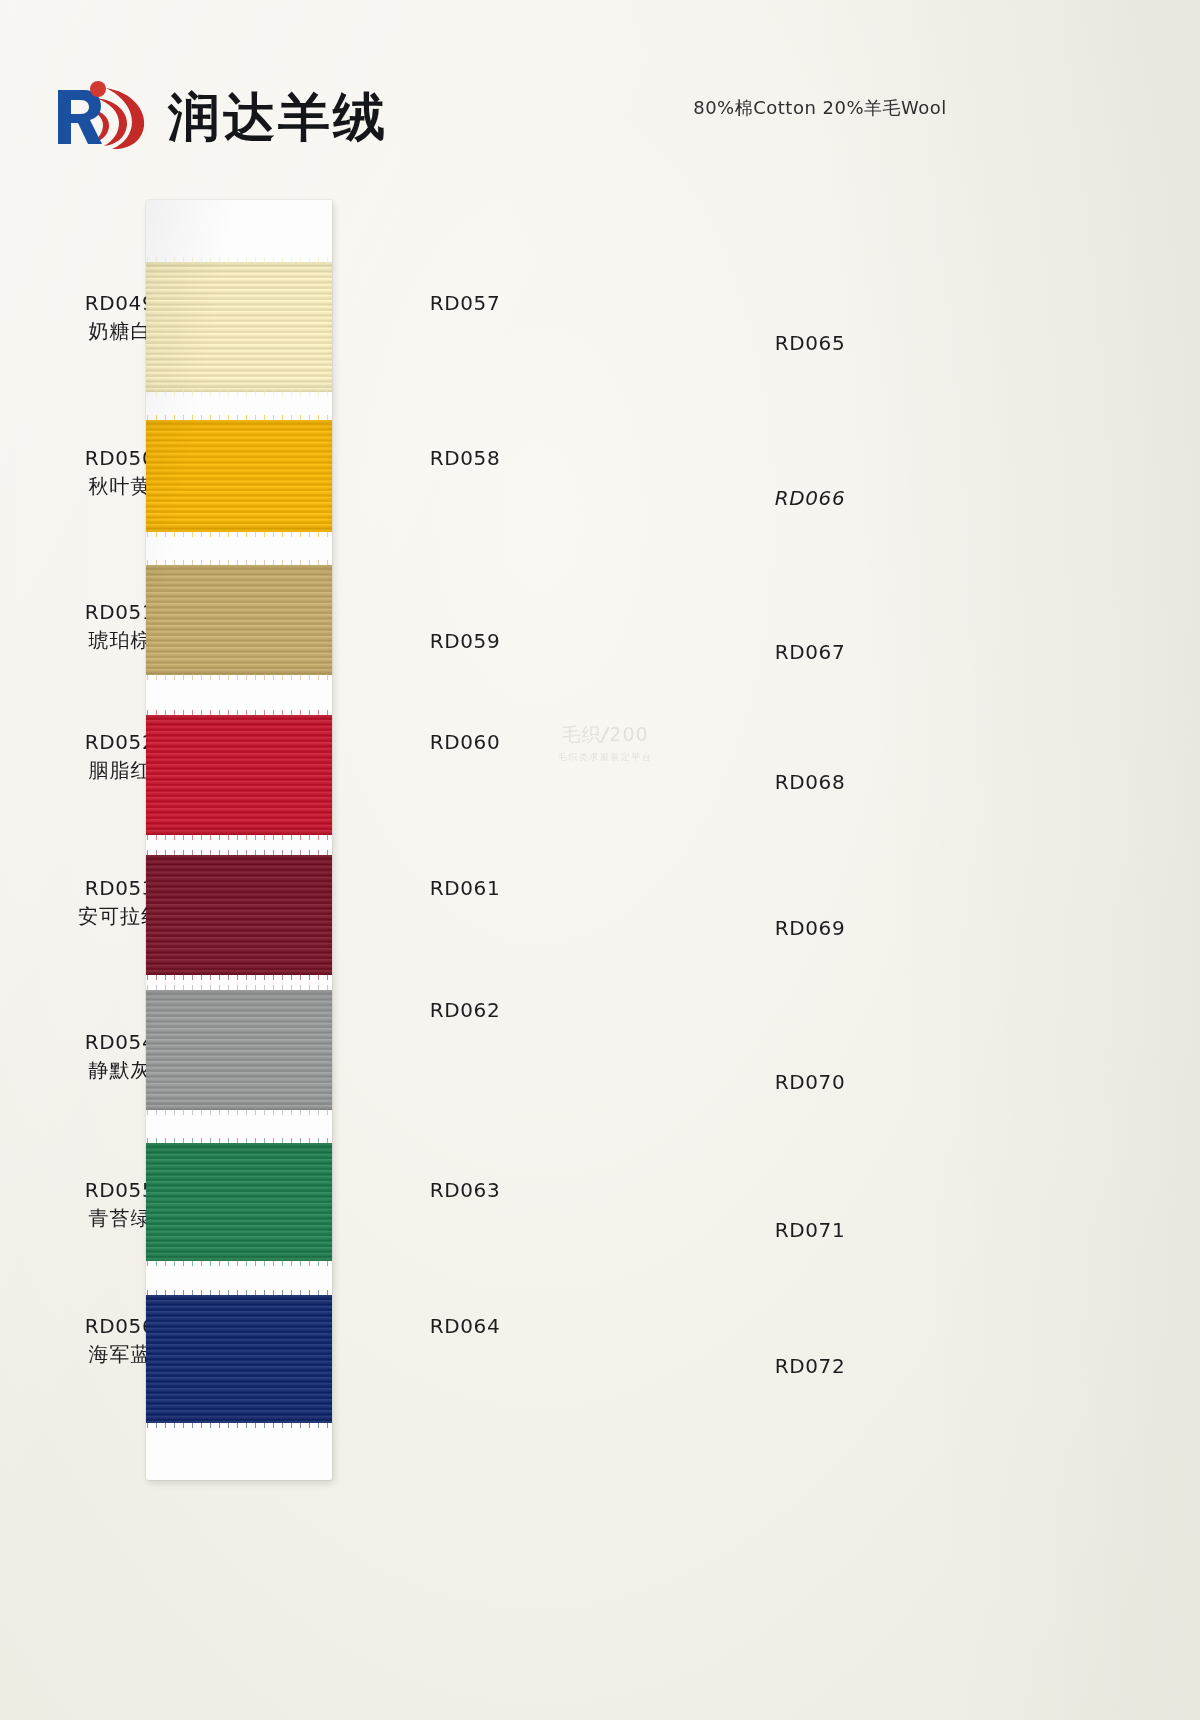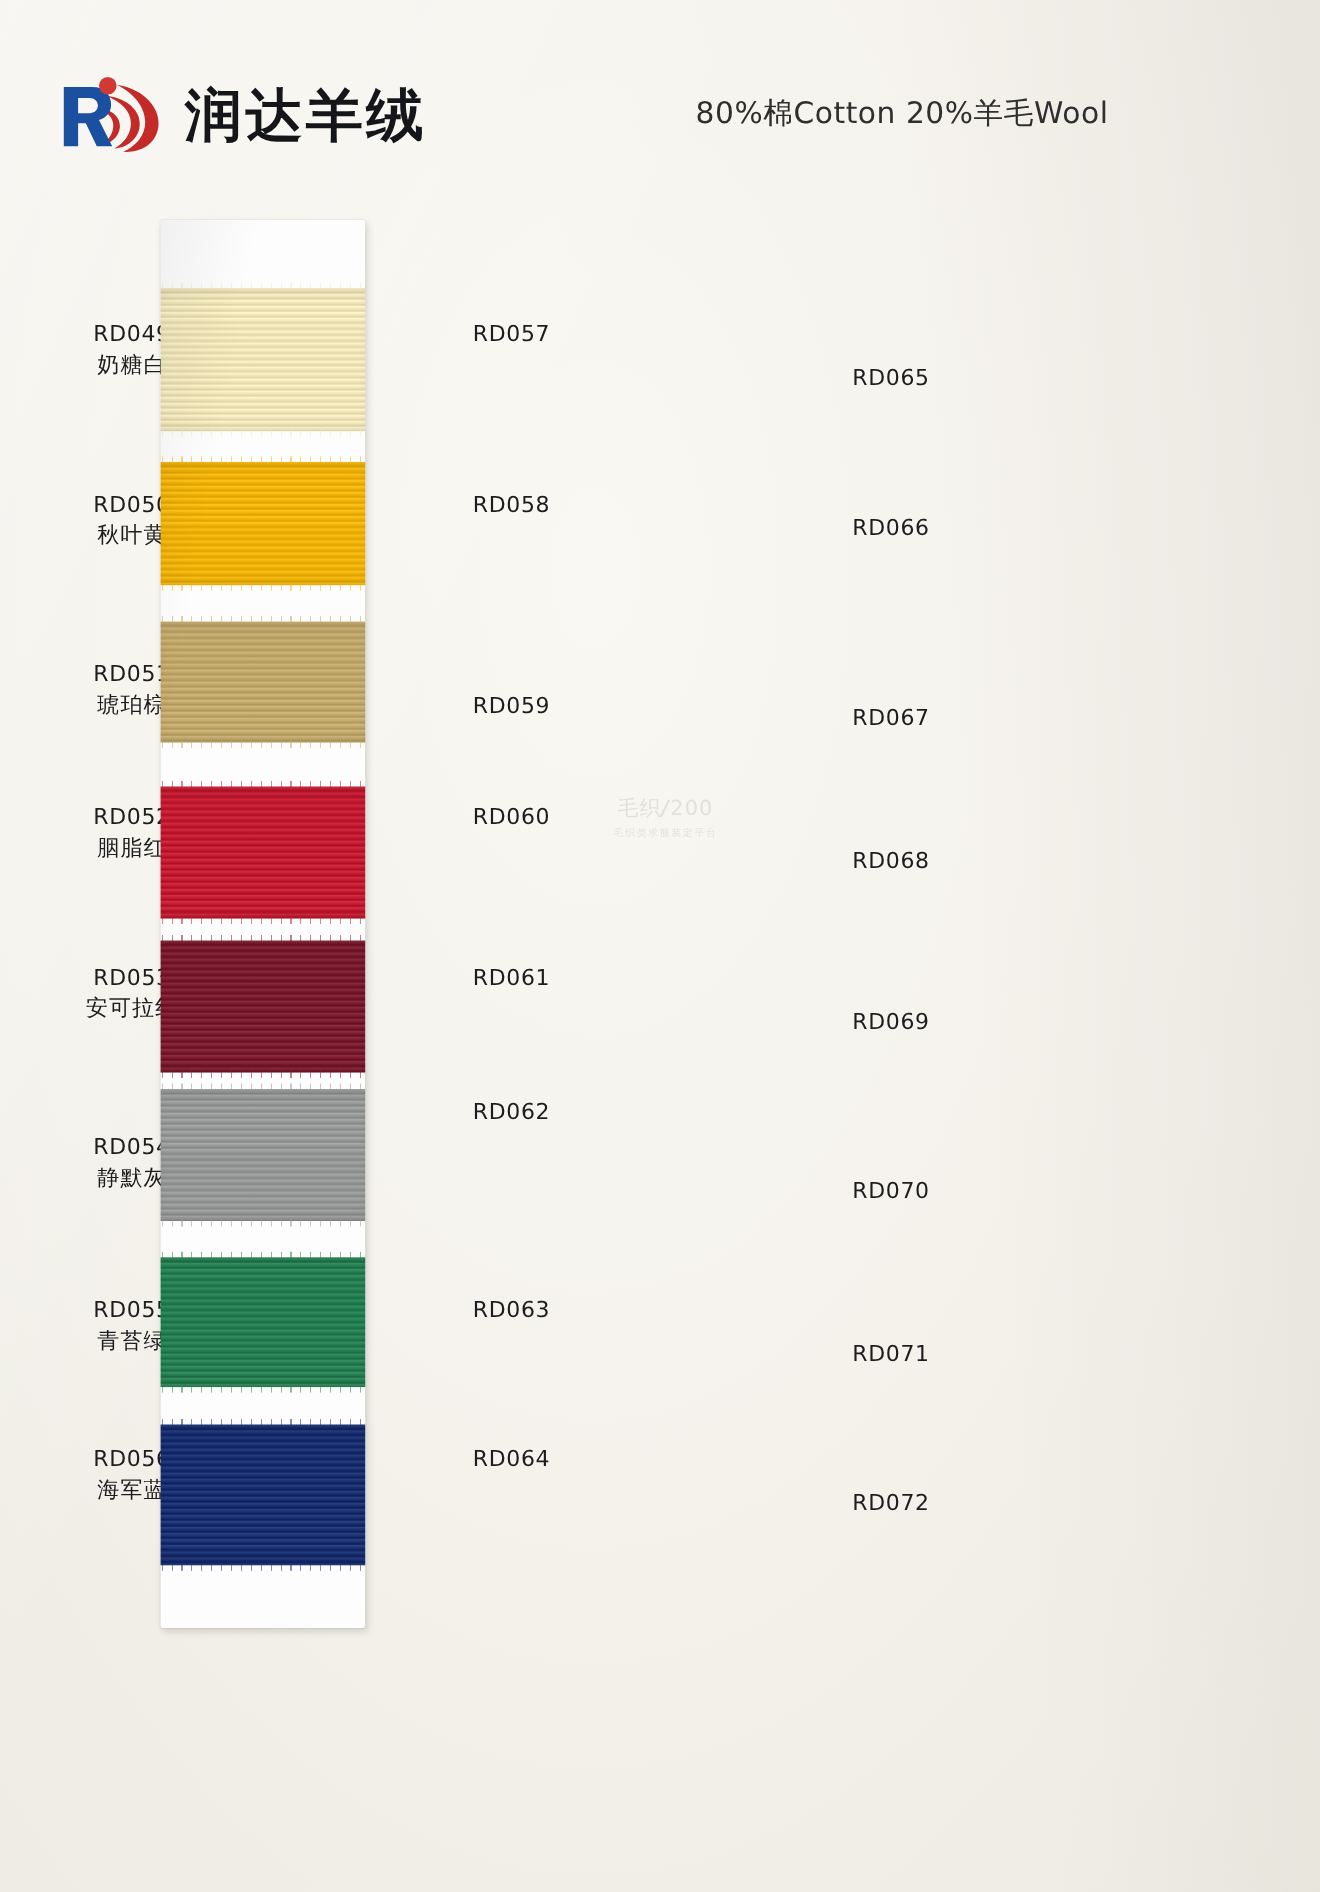--- a/index.html
+++ b/index.html
@@ -17,40 +17,40 @@
   }
   .paper:after{
     content:"";position:absolute;inset:0;
     background:
       linear-gradient(115deg, rgba(255,255,255,.45) 0%, rgba(255,255,255,0) 38%),
       linear-gradient(265deg, rgba(0,0,0,.035) 0%, rgba(0,0,0,0) 30%);
     pointer-events:none;
   }
 
   
-  .header{position:absolute;left:0;top:5px;width:1200px;height:190px;}
+  .header{position:absolute;left:0;top:16px;width:1200px;height:190px;}
 
   .logo-wrap{position:absolute;left:48px;top:62px;display:flex;align-items:center;gap:16px;}
   .logo-mark{position:relative;width:104px;height:78px;}
   .logo-mark svg{display:block;}
   .logo-text{
     font-family:"DejaVu Sans","Liberation Sans",sans-serif;
     font-size:52px;font-weight:bold;color:#15161a;
     letter-spacing:3px;line-height:1;white-space:nowrap;
   }
 
   .title-block{position:absolute;left:500px;top:68px;width:640px;text-align:center;}
   .title-main{
     font-family:"DejaVu Sans","Liberation Sans",sans-serif;
     font-size:41px;font-weight:bold;color:#2b2b2b;
     letter-spacing:1px;line-height:1.1;white-space:nowrap;
   }
   .title-sub{
     font-family:"DejaVu Sans","Liberation Sans",sans-serif;
-    font-size:27px;font-weight:normal;color:#2f2f2f;
+    font-size:18px;font-weight:normal;color:#2f2f2f;
     letter-spacing:.5px;margin-top:12px;white-space:nowrap;
   }
 
   
   .strip{
     position:absolute;left:146px;top:200px;
     width:186px;height:1280px;
     background:#fdfdfd;
     box-shadow:2px 3px 7px rgba(0,0,0,.13), 0 0 0 1px rgba(0,0,0,.04);
     border-radius:2px;
@@ -246,21 +246,21 @@
       <div class="code">RD063</div>
     </div>
     <div class="swatch-label" style="top: 1313px; text-align: center;">
       <div class="code">RD064</div>
     </div>
   </div>
 <div class="col col-right" id="col-2" style="left: 745px; top: 0px; width: 130px; height: 1720px; margin-top: 40px;">
     <div class="swatch-label" style="top: 290px;">
       <div class="code">RD065</div>
     </div>
-    <div class="swatch-label" style="top: 426px;">
+    <div class="swatch-label" style="top: 445px; font-style: italic;">
       <div class="code">RD066</div>
     </div>
     <div class="swatch-label" style="top: 599px;">
       <div class="code">RD067</div>
     </div>
     <div class="swatch-label" style="top: 729px;">
       <div class="code">RD068</div>
     </div>
     <div class="swatch-label" style="top: 875px;">
       <div class="code">RD069</div>

